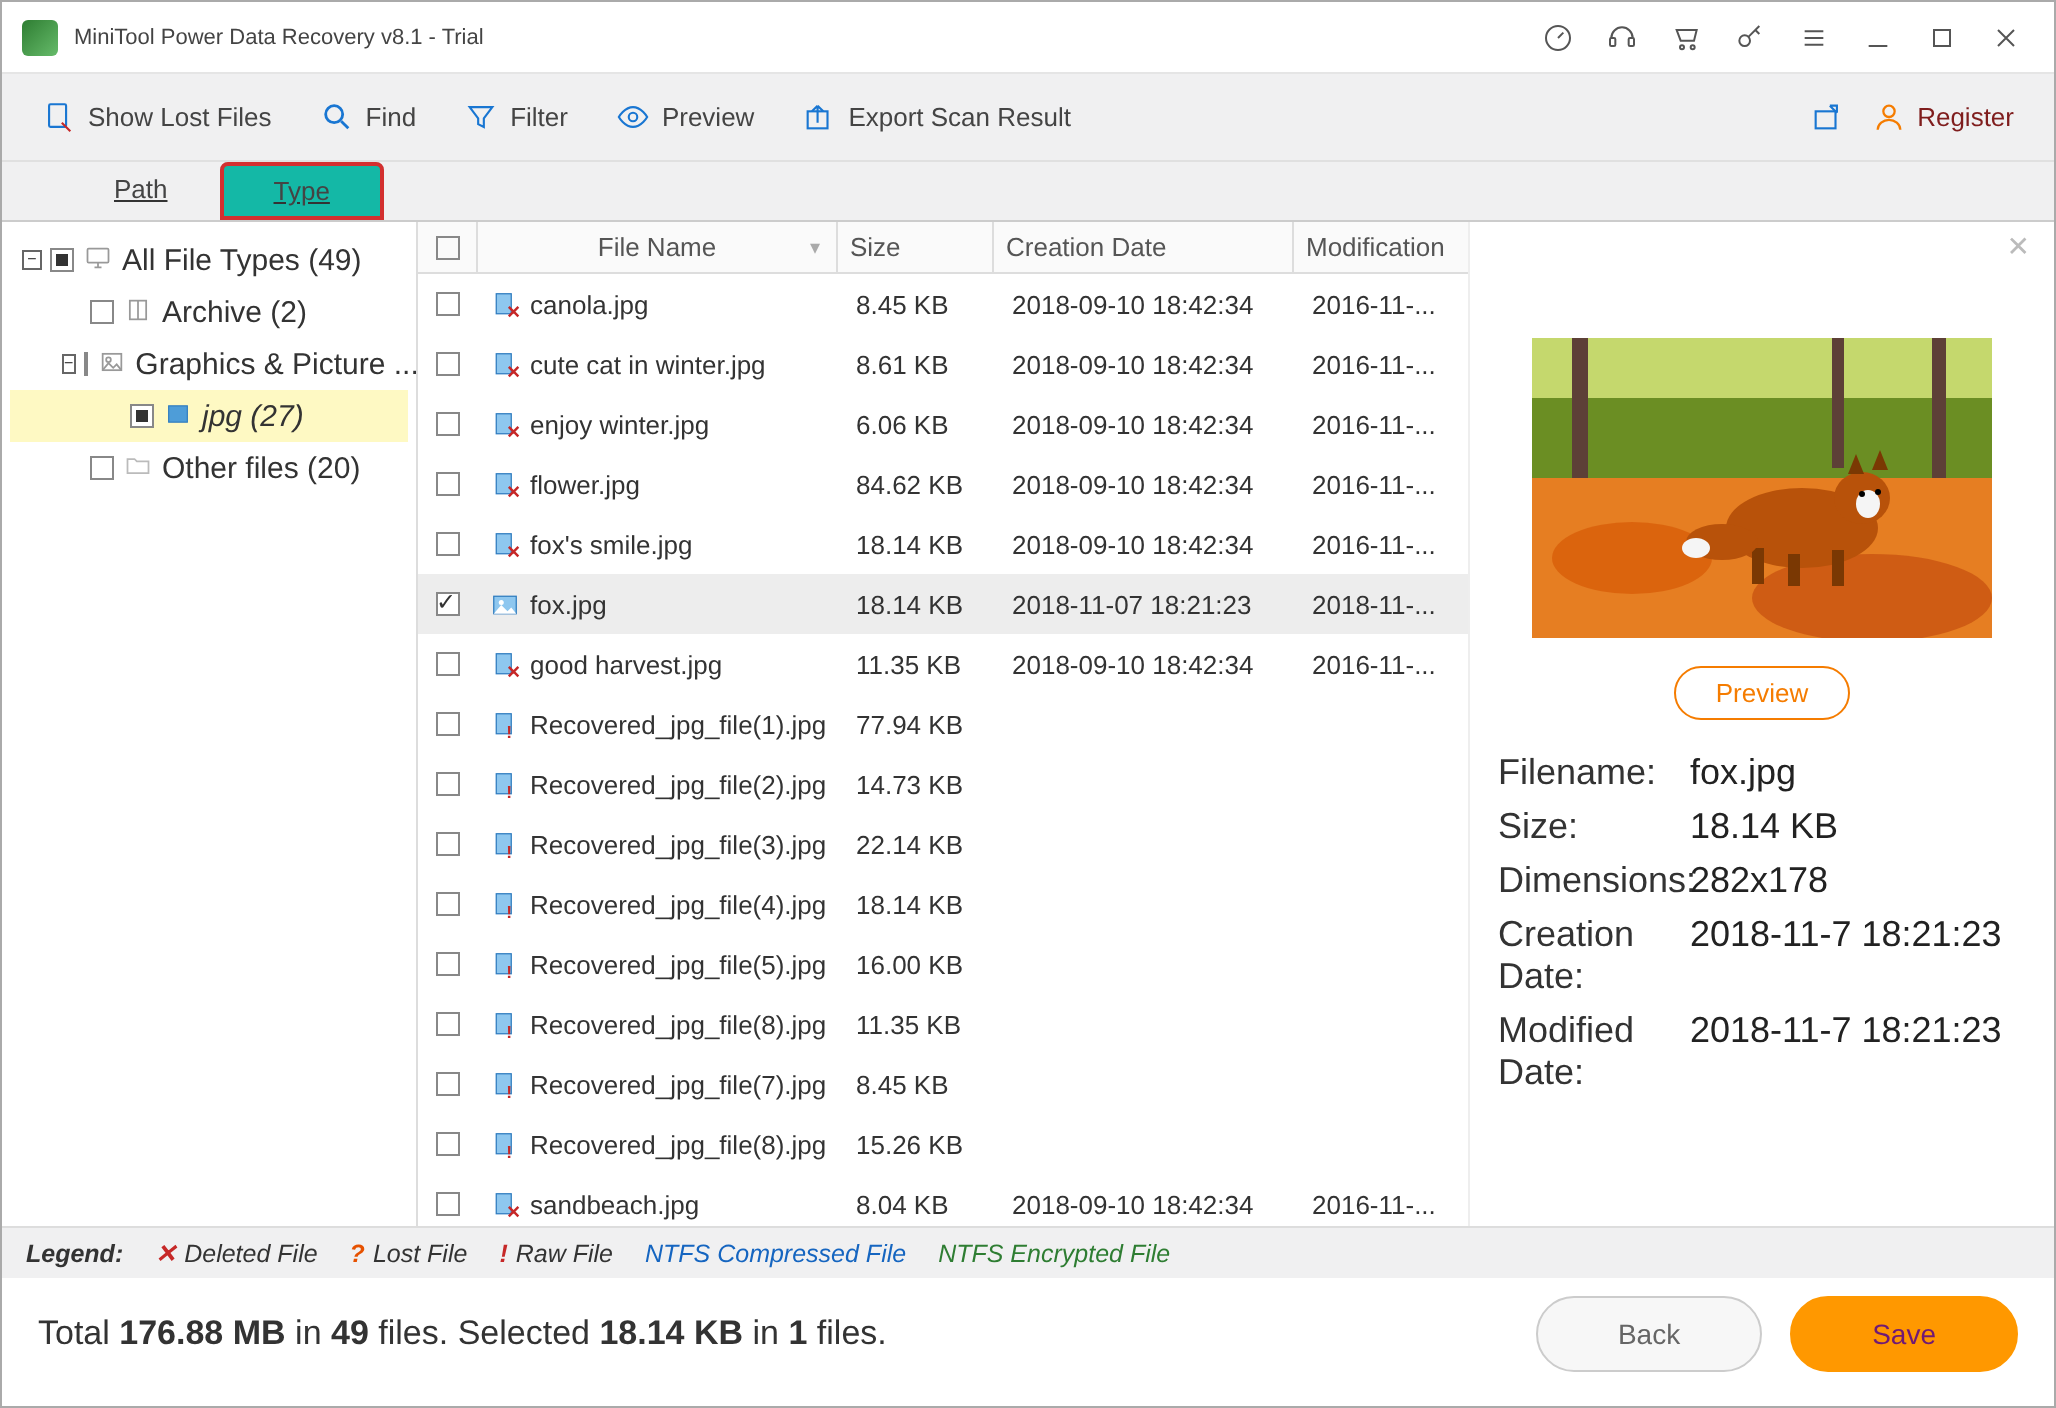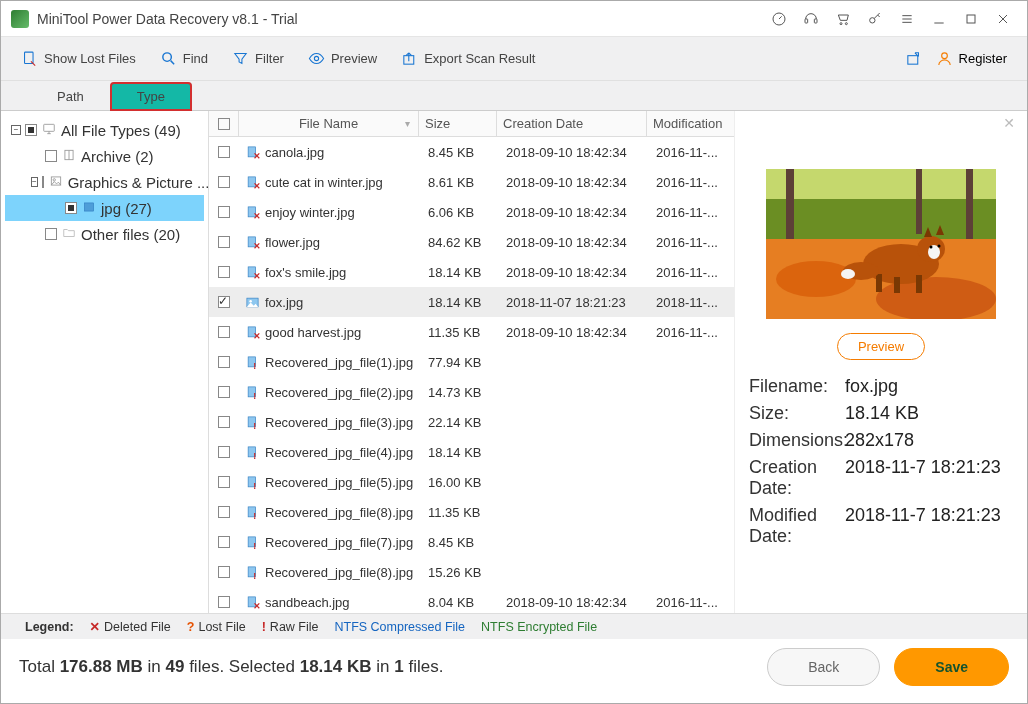--- a/index.html
+++ b/index.html
@@ -1,43 +1,43 @@
 <!DOCTYPE html>
 <html><head>
 <meta charset="utf-8">
 <style>
   * { box-sizing: border-box; margin: 0; padding: 0; font-family: Arial, sans-serif; }
   body { width: 1028px; height: 704px; background: #fff; border: 1px solid #aaa; overflow: hidden; font-size: 13px; color: #333; }
 
   
   .titlebar { height: 36px; display: flex; align-items: center; padding: 0 10px; border-bottom: 1px solid #e5e5e5; }
   .titlebar .logo { width: 18px; height: 18px; background: linear-gradient(135deg,#2e7d32,#66bb6a); border-radius: 3px; margin-right: 8px; position: relative; }
-  .titlebar .title { flex: 0 0 auto; font-size: 14px; color: #444; }
+  .titlebar .title { flex: 0 0 auto; font-size: 11px; color: #444; }
   .titlebar .spacer { flex: 1; }
   .titlebar .tb-icon { width: 28px; height: 28px; display: flex; align-items: center; justify-content: center; color: #555; margin-left: 4px; }
   .tb-icon svg { width: 16px; height: 16px; stroke: #555; fill: none; stroke-width: 1.5; }
 
   
   .toolbar { height: 44px; background: #f0f0f1; display: flex; align-items: center; padding: 0 20px; border-bottom: 1px solid #e0e0e0; gap: 24px; }
   .tool { display: flex; align-items: center; gap: 6px; color: #444; cursor: pointer; }
   .tool svg { width: 17px; height: 17px; }
-  .tool.accent { color: #000000; }
+  .tool.accent { color: #7f1d1d; }
   .right-tools { margin-left: auto; display: flex; align-items: center; gap: 14px; }
 
   
-  .tab-row { height: 30px; display: flex; align-items: flex-end; padding-left: 30px; background: #f0f0f1; border-bottom: 1px solid #ccc; }
+  .tab-row { height: 30px; display: flex; align-items: flex-start; padding-left: 30px; background: #f0f0f1; border-bottom: 1px solid #ccc; text-decoration: underline; }
   .tab { padding: 6px 26px; color: #444; border-top-left-radius: 4px; border-top-right-radius: 4px; }
   .tab.active { background: #14b8a6; border: 1px solid #ccc; border-bottom: 1px solid #fff; margin-bottom: -1px; position: relative; }
   .tab.highlight { outline: 2px solid #d32f2f; outline-offset: -2px; }
 
   
   .body { display: flex; height: 502px; }
   .tree { width: 208px; border-right: 1px solid #ddd; padding: 6px 4px; overflow: hidden; }
   .tree-row { display: flex; align-items: center; height: 26px; gap: 4px; padding-left: 4px; white-space: nowrap; }
-  .tree-row.sel { background: #7dd3fc; }
+  .tree-row.sel { background: #fef9c3; font-style: italic; }
   .tree-row .sq { width: 10px; height: 10px; border: 1px solid #666; font-size: 8px; line-height: 8px; text-align: center; color: #333; }
   .tree-row .cb { width: 12px; height: 12px; border: 1px solid #888; display: inline-block; }
   .tree-row .cb.part { background: #333; box-shadow: inset 0 0 0 2px #fff; }
   .tree-row .ic { width: 16px; color: #bbb; }
   .tree-row .lbl { font-size: 15px; color: #333; }
 
   .filepane { flex: 1; display: flex; flex-direction: column; border-right: 1px solid #eee; justify-content: space-between; }
   .col-head { display: flex; height: 26px; align-items: center; border-bottom: 1px solid #ddd; background: #fafafa; color: #555; }
   .col-head > div { padding: 0 6px; border-right: 1px solid #ddd; height: 100%; display: flex; align-items: center; }
   .c-cb { width: 30px; justify-content: center; }
@@ -64,33 +64,33 @@
   .preview { width: 292px; padding: 8px 14px; position: relative; }
   .preview .close { position: absolute; top: 4px; right: 12px; color: #bbb; font-size: 14px; cursor:pointer; }
   .thumb { width: 230px; height: 150px; margin: 50px auto 14px; overflow:hidden; position: relative; }
   .thumb svg { width: 100%; height: 100%; }
   .pv-btn { display:block; margin: 0 auto 16px; border:1px solid #f57c00; color:#f57c00; background:#fff; padding:5px 20px; border-radius:14px; cursor:pointer; font-size:13px; }
   .meta { font-size: 18px; color:#222; }
   .meta-row { display:flex; margin-bottom: 6px; }
   .meta-row .k { width: 96px; color:#333; }
 
   
-  .legend { height: 26px; background: #f0f0f1; border-top: 1px solid #ddd; display:flex; align-items:center; gap: 16px; padding: 0 24px; font-size: 12.5px; }
+  .legend { height: 26px; background: #f0f0f1; border-top: 1px solid #ddd; display:flex; align-items:center; gap: 16px; padding: 0 12px; font-size: 12.5px; font-style: italic; }
   .lg-red { color:#c62828; font-weight:bold; margin-right:4px; }
   .lg-orange { color:#e65100; font-weight:bold; margin-right:4px; }
   .lg-blue { color:#1565c0; }
   .lg-green { color:#2e7d32; }
 
   
   .footer { height: 56px; display:flex; align-items:center; padding: 0 18px; }
   .footer .status { color:#333; font-size: 17px; }
   .footer .status b { font-weight:bold; }
   .footer .btns { margin-left:auto; display:flex; gap: 14px; }
   .btn { padding: 10px 40px; border-radius: 22px; border: 1px solid #ccc; background:#f7f7f7; color:#666; font-size:14px; cursor:pointer; }
-  .btn.primary { background:#ff9800; border-color:#ff9800; color:#14532d; font-weight:bold; }
+  .btn.primary { background:#ff9800; border-color:#ff9800; color:#701a75; font-weight:normal; }
 
   
   .rows::-webkit-scrollbar { width: 16px; }
   .rows::-webkit-scrollbar-track { background:#f3f3f3; }
   .rows::-webkit-scrollbar-thumb { background:#c6c6c6; border-radius:2px; }
   .rows::-webkit-scrollbar-button { height:14px; background:#eee; }
 
   .file-svg { width:15px; height:15px; }
 </style>
 </head>

